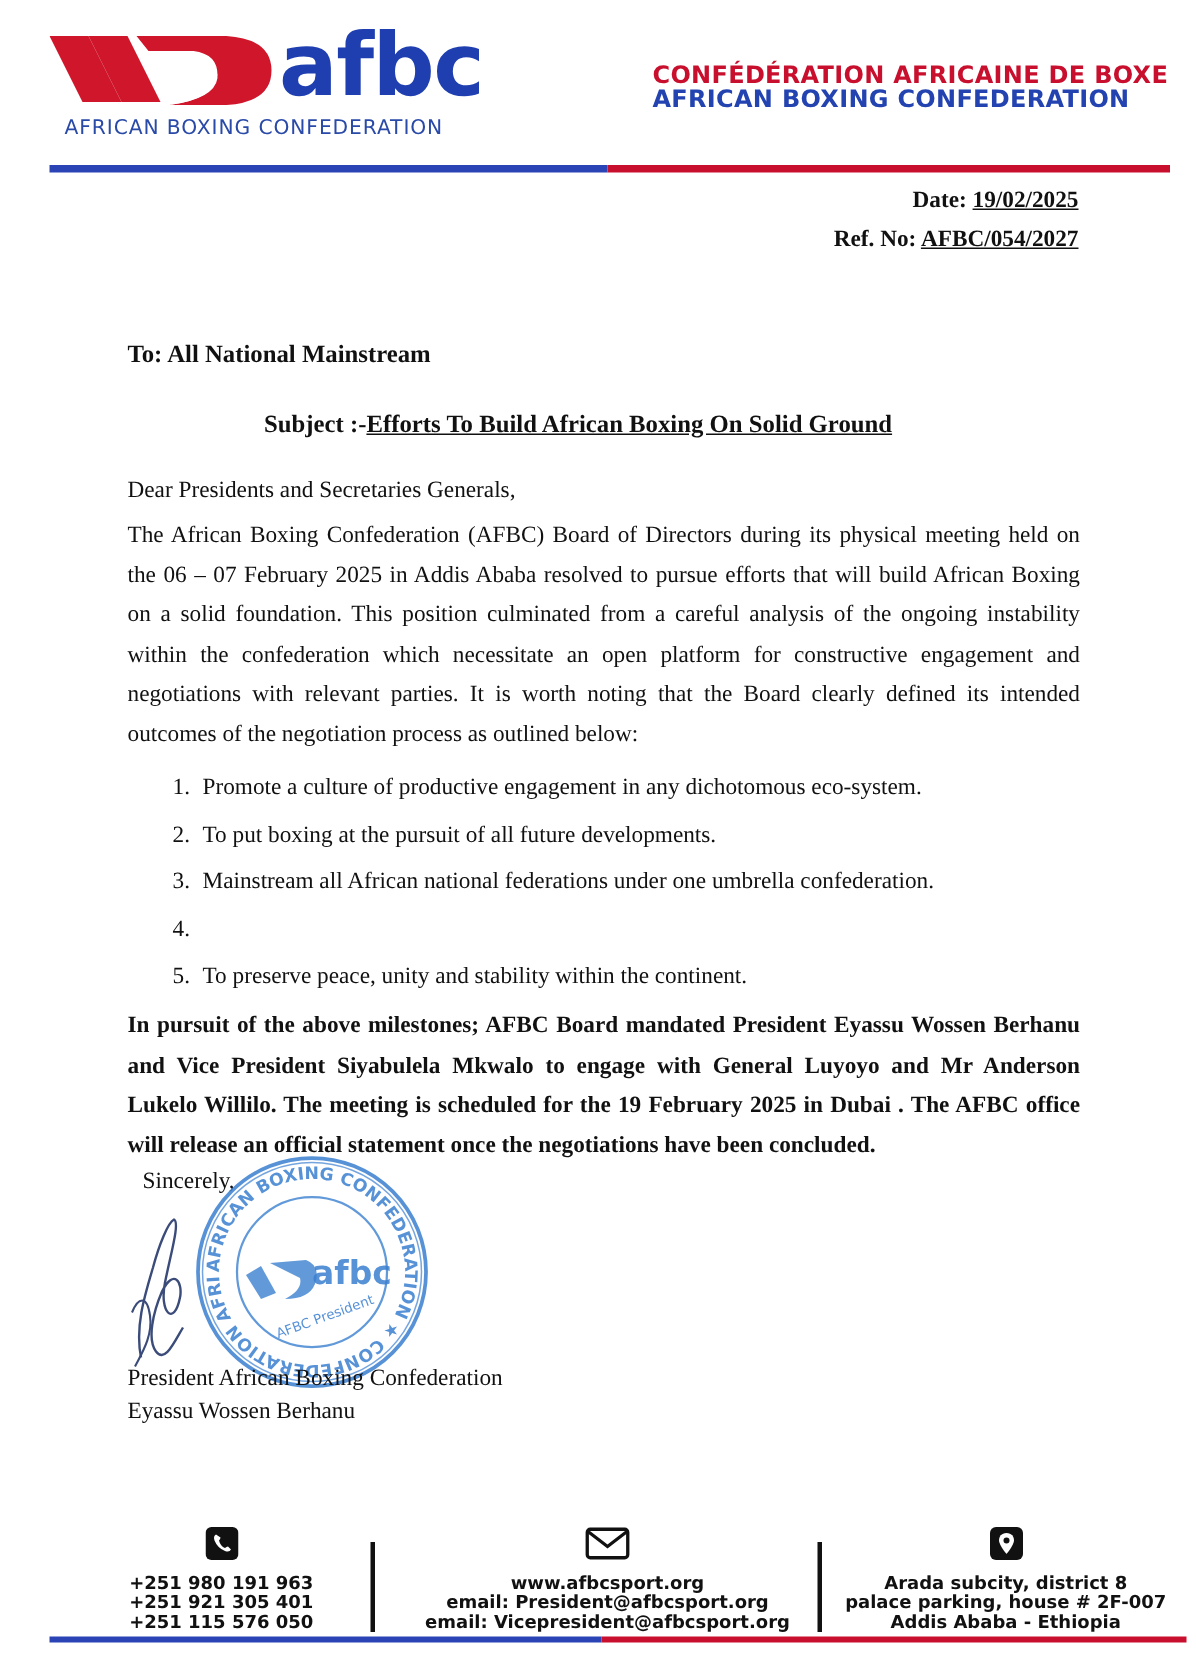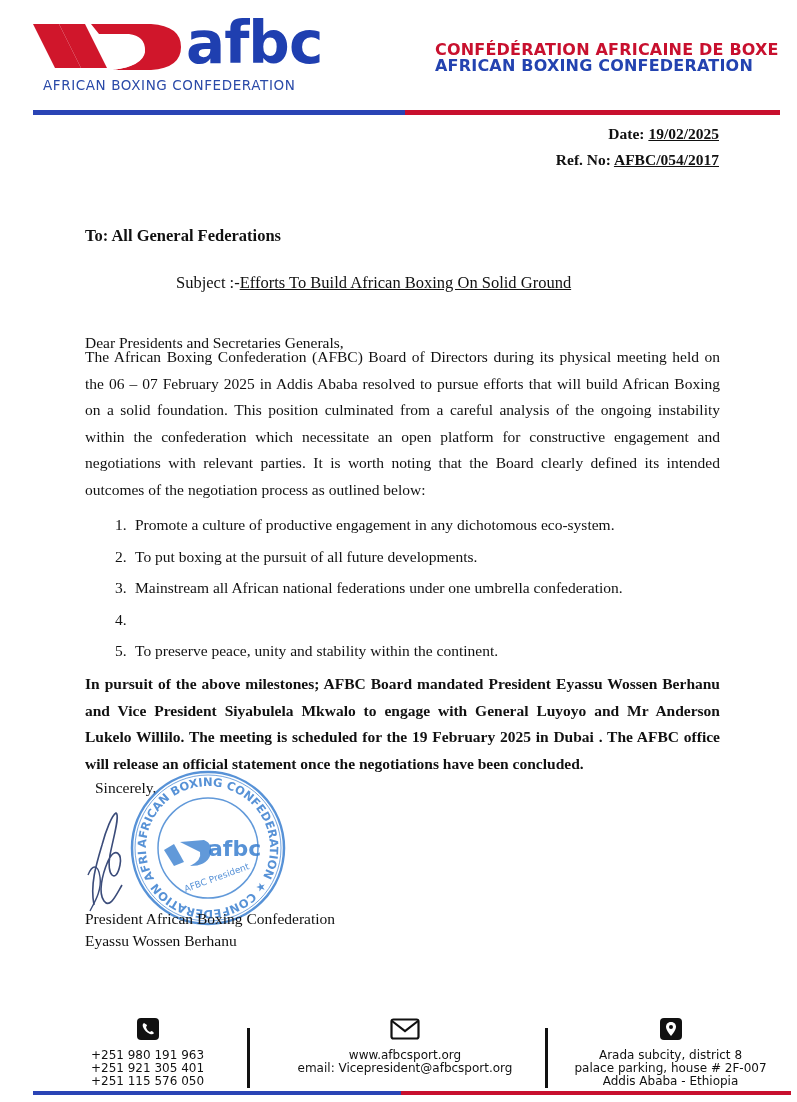--- a/index.html
+++ b/index.html
@@ -17,40 +17,40 @@
     .rule-top .b { width: 372px; background: #2a44b5; }
     .rule-top .r { flex: 1; background: #c8102e; }
 
     
     .meta { right: 78px; text-align: left; font-weight: bold; font-size: 15.5px; }
     .meta .val { text-decoration: underline; }
     .date { top: 125px; }
     .ref { top: 151px; }
 
     .to { left: 85px; top: 226px; font-weight: bold; font-size: 16.5px; }
-    .subject { left: 176px; top: 273px; font-weight: normal; font-size: 16.5px; }
+    .subject { left: 176px; top: 273px; font-weight: bold; font-size: 16.5px; }
     .subject .u { text-decoration: underline; }
-    .greeting { left: 85px; top: 318px; font-size: 15.5px; margin-top: 16px; }
+    .greeting { left: 85px; top: 318px; font-size: 15.5px; }
 
     .para { left: 85px; width: 635px; font-size: 15.5px; line-height: 26.5px; text-align: justify; }
     .p1 { top: 344px; }
     .list { left: 115px; top: 516px; font-size: 15.5px; margin: 0; padding: 0; list-style: none; }
     .list li { height: 31.5px; display: flex; }
     .list .num { width: 20px; }
     .p2 { top: 671px; font-weight: bold; }
 
     .sincerely { left: 95px; top: 779px; font-size: 15.5px; }
     .signer-name { left: 85px; top: 908px; font-size: 15.5px; margin-top: 24px; }
     .signer-title { left: 85px; top: 910px; font-size: 15.5px; }
 
     
     .stamp { left: 128px; top: 768px; width: 160px; height: 160px; }
 
     
-    .foot-col { top: 1018px; text-align: center; font-family: "DejaVu Sans", sans-serif; font-size: 12px; line-height: 13px; color: #111; }
+    .foot-col { top: 1018px; text-align: center; font-family: "DejaVu Sans", sans-serif; font-size: 12px; line-height: 13px; color: #111; font-weight: bold; }
     .foot-phone { left: 70px; width: 155px; }
     .foot-web { left: 265px; width: 280px; text-align: center; }
     .foot-addr { left: 548px; width: 245px; }
     .foot-icon { margin: 0 auto 6px; width: 22px; height: 22px; }
     .vsep { width: 3px; background: #111; top: 1028px; height: 60px; }
     .rule-bot { left: 33px; top: 1091px; height: 4px; width: 758px; display: flex; }
     .rule-bot .b { width: 368px; background: #2a44b5; }
     .rule-bot .r { flex: 1; background: #c8102e; }
   </style>
 </head>
@@ -70,24 +70,24 @@
 </div>
 <div class="abs rule-top">
     <div class="b"></div>
     <div class="r"></div>
   </div>
 
 <div class="abs meta date">
   <span>Date: </span><span class="val">19/02/2025</span>
 </div>
 <div class="abs meta ref">
-  <span>Ref. No: </span><span class="val">AFBC/054/2017</span>
+  <span>Ref. No: </span><span class="val">AFBC/054/2027</span>
 </div>
 
-<div class="abs to">To: All General Federations</div>
+<div class="abs to">To: All National Mainstream</div>
 <div class="abs subject">
   <span>Subject :-</span><span class="u">Efforts To Build African Boxing On Solid Ground</span>
 </div>
 <div class="abs greeting">Dear Presidents and Secretaries Generals,</div>
 <div class="abs para p1">The African Boxing Confederation (AFBC) Board of Directors during its physical meeting held on the 06 – 07 February 2025 in Addis Ababa resolved to pursue efforts that will build African Boxing on a solid foundation. This position culminated from a careful analysis of the ongoing instability within the confederation which necessitate an open platform for constructive engagement and negotiations with relevant parties. It is worth noting that the Board clearly defined its intended outcomes of the negotiation process as outlined below:</div>
 
 <ol class="abs list">
   <li>
       <span class="num">1.</span>
       <span>Promote a culture of productive engagement in any dichotomous eco-system.</span>
@@ -146,20 +146,21 @@
   <div>+251 921 305 401</div>
   <div>+251 115 576 050</div>
 </div>
 <div class="abs vsep" style="left:247px;"></div>
 <div class="abs foot-col foot-web">
   <svg class="foot-icon" style="width:30px;height:22px;" viewBox="0 0 30 22">
     <rect x="1.5" y="1.5" width="27" height="19" rx="2" fill="none" stroke="#111" stroke-width="2.2"></rect>
     <path d="M2,3 L15,13 L28,3" fill="none" stroke="#111" stroke-width="2.2"></path>
   </svg>
   <div>www.afbcsport.org</div>
+  <div>email: President@afbcsport.org</div>
   <div>email: Vicepresident@afbcsport.org</div>
 </div>
 <div class="abs vsep" style="left:545px;"></div>
 <div class="abs foot-col foot-addr">
   <svg class="foot-icon" viewBox="0 0 22 22">
     <rect x="0" y="0" width="22" height="22" rx="4" fill="#111"></rect>
     <path d="M11,4 C7.5,4 6,6.5 6,9 C6,12 11,18 11,18 C11,18 16,12 16,9 C16,6.5 14.5,4 11,4 Z" fill="#fff"></path>
     <circle cx="11" cy="9" r="2" fill="#111"></circle>
   </svg>
   <div>Arada subcity, district 8</div>

